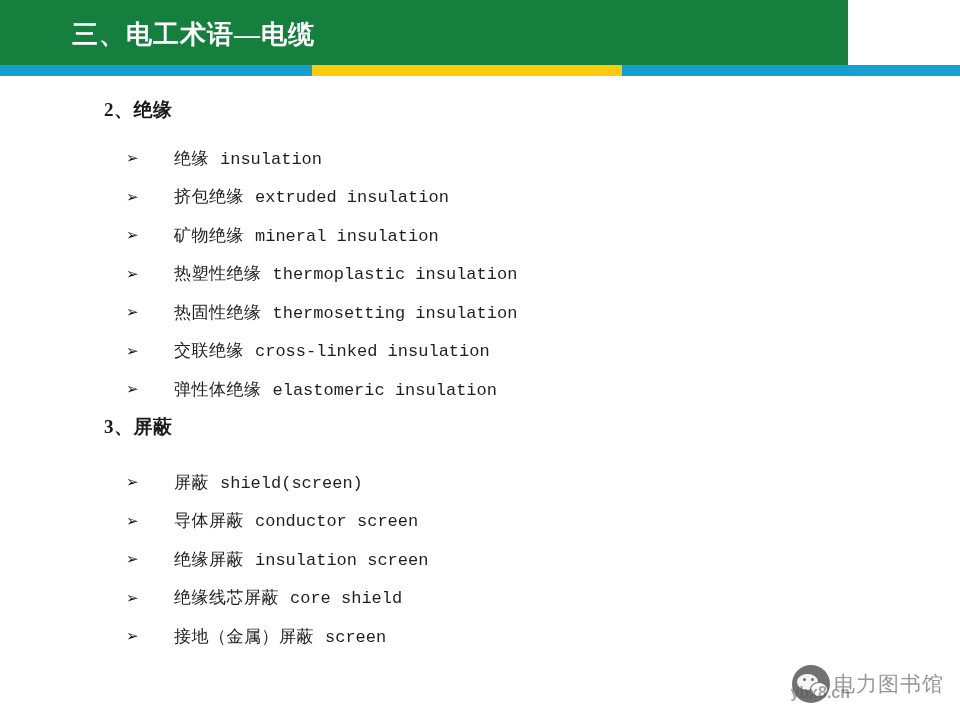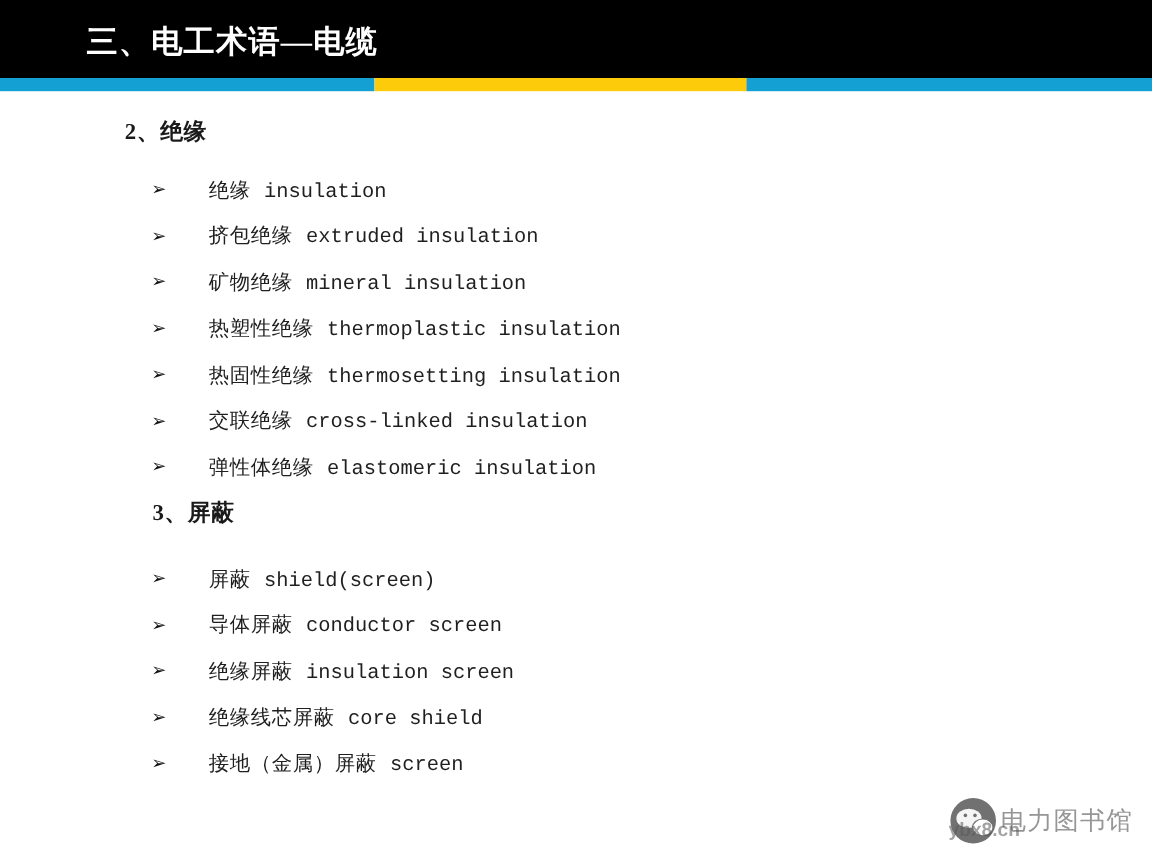--- a/index.html
+++ b/index.html
@@ -21,23 +21,23 @@
     inset: 0;
     background: #ffffff;
     overflow: hidden;
   }
 
   
   .header-bar {
     position: absolute;
     left: 0;
     top: 0;
-    width: 960px;
+    width: 848px;
     height: 65px;
-    background: #000000;
+    background: #15803d;
   }
   .header-title {
     position: absolute;
     left: 72px;
     top: 17px;
     font-size: 26px;
     font-weight: bold;
     color: #ffffff;
     letter-spacing: 1px;
     white-space: nowrap;
@@ -69,21 +69,21 @@
   .section-heading {
     position: absolute;
     font-size: 19px;
     font-weight: bold;
     color: #1a1a1a;
     letter-spacing: 0.5px;
     white-space: nowrap;
     font-family: "Liberation Serif", "DejaVu Serif", serif;
   }
   .section-2-heading { left: 104px; top: 21px; }
-  .section-3-heading { left: 104px; top: 338px; margin-left: 23px; }
+  .section-3-heading { left: 104px; top: 338px; }
 
   
   .bullet-list {
     position: absolute;
     left: 0;
     width: 960px;
   }
   .list-2 { top: 63px; }
   .list-3 { top: 387px; }
 

